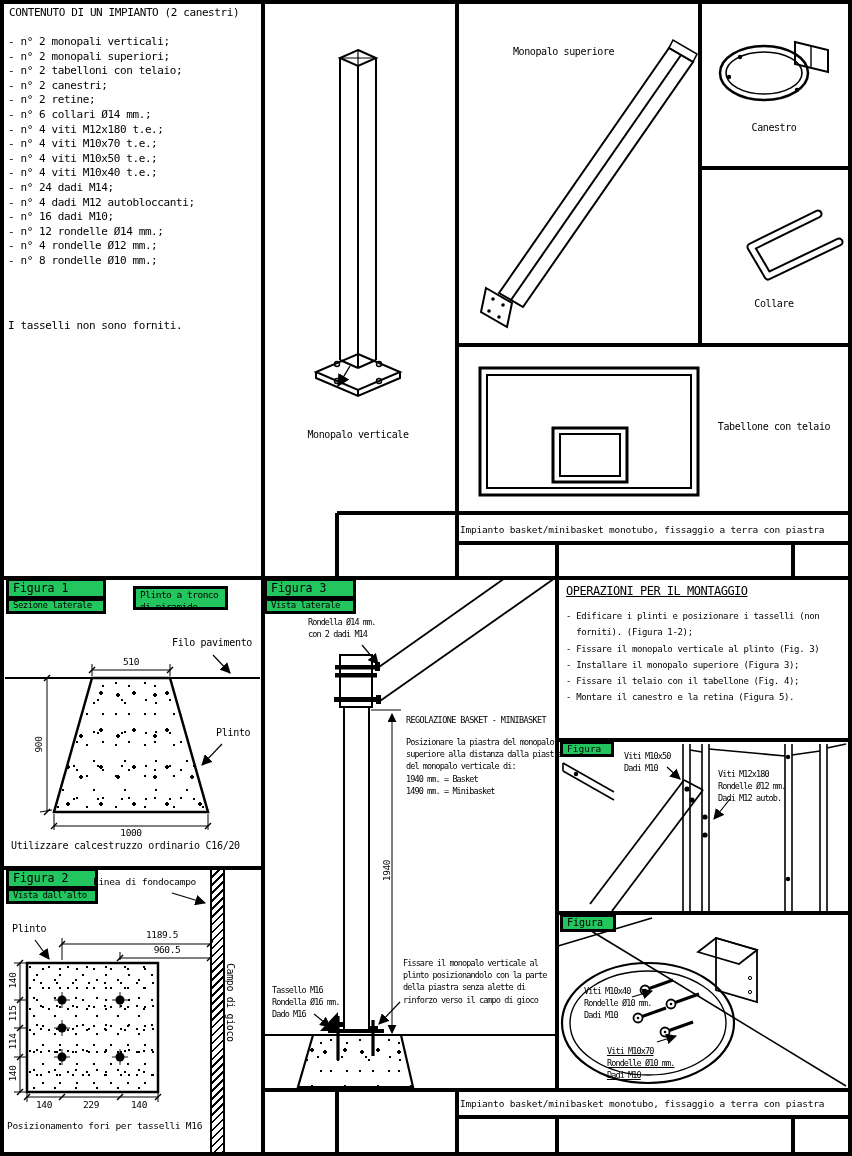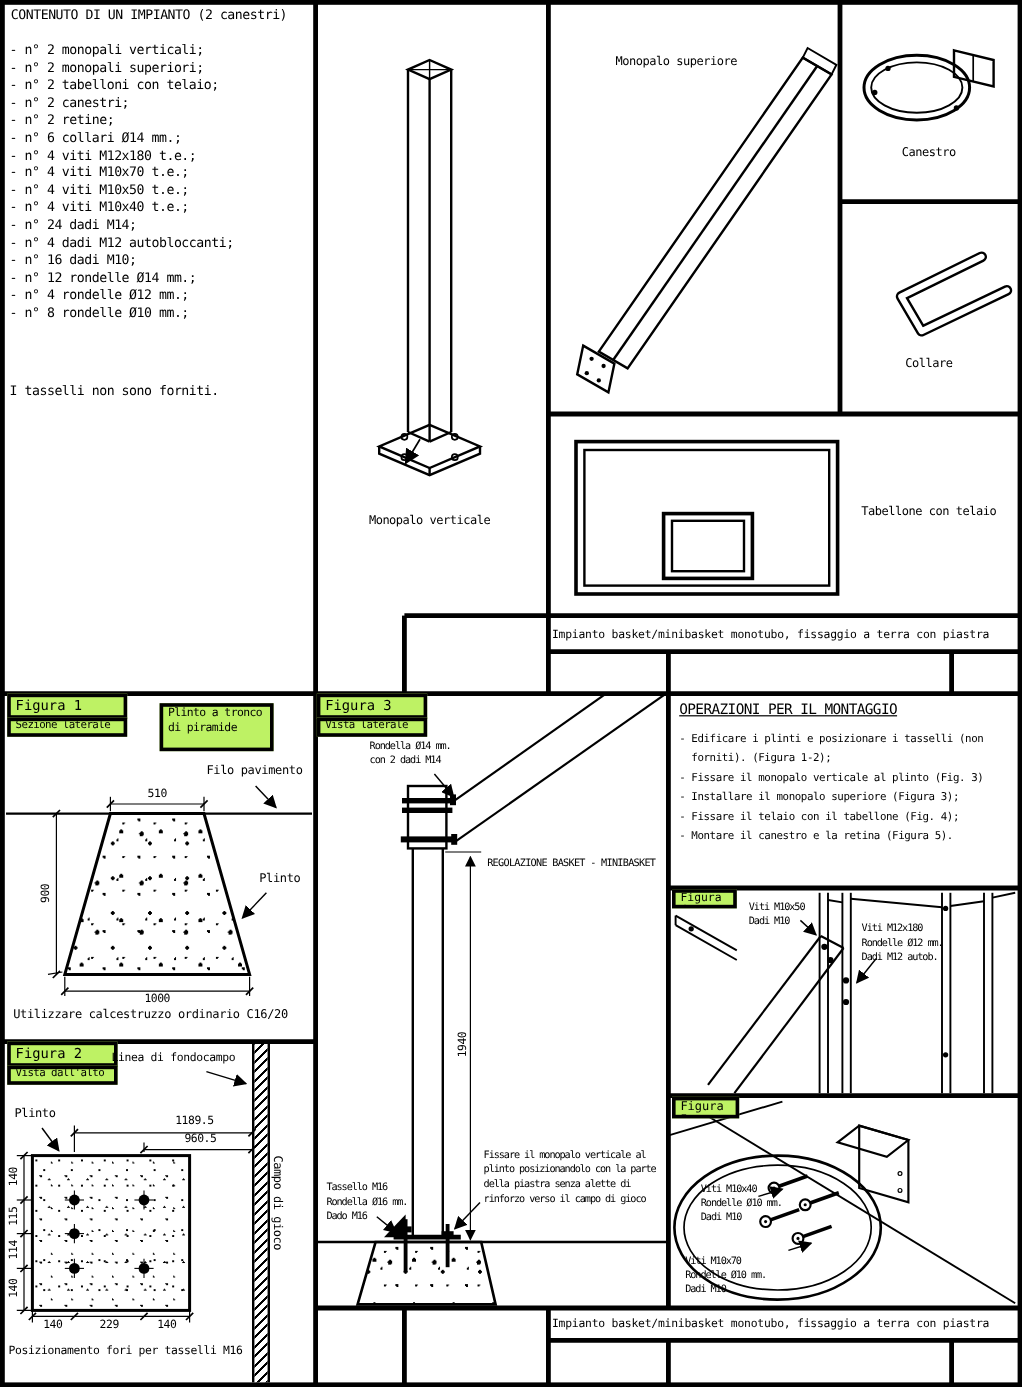--- a/index.html
+++ b/index.html
@@ -13,21 +13,21 @@
   .pre { white-space:pre; }
   .ctr { text-align:center; }
   .rot { transform:rotate(-90deg); transform-origin:center center; text-align:center; }
   .t10  { font-size:10px; letter-spacing:-0.3px; }
   .t11  { font-size:11px; letter-spacing:-0.4px; line-height:14.6px; }
   .dim  { font-size:9.5px; letter-spacing:-0.4px; }
   .note { font-size:8.5px; letter-spacing:-0.9px; line-height:12.2px; }
   .plabel { font-size:10px; letter-spacing:-0.4px; }
   .band { font-size:9.5px; letter-spacing:-0.2px; text-align:left; line-height:23px; }
   .fbox {
-    position:absolute; border:3px solid #000; background:#bef264;
+    position:absolute; border:3px solid #000; background:#22c55e;
     padding:0 4px; overflow:hidden;
   }
   .ops-item { font-size:9px; letter-spacing:-0.35px; line-height:16.3px; white-space:pre; }
   .speckle {
     position:absolute;
     background-image:
       radial-gradient(circle 1.3px at 4px 5px,  #000 98%, transparent),
       radial-gradient(circle 1.8px at 14px 15px,#000 98%, transparent),
       radial-gradient(circle 1px   at 23px 8px, #000 98%, transparent),
       radial-gradient(circle 1.5px at 9px 25px, #000 98%, transparent),
@@ -362,21 +362,21 @@
   <div class="txt plabel" style="left:481px;top:46px;padding-left:32px;">Monopalo superiore</div>
   <div class="txt plabel ctr" style="left:700px;top:122px;width:148px;">Canestro</div>
   <div class="txt plabel ctr" style="left:700px;top:298px;width:148px;">Collare</div>
   <div class="txt plabel ctr" style="left:703px;top:421px;width:142px;">Tabellone con telaio</div>
 
   <div class="abs band" style="left:460px;top:518px;width:387px;">Impianto basket/minibasket monotubo, fissaggio a terra con piastra</div>
   <div class="abs band" style="left:460px;top:1092px;width:387px;">Impianto basket/minibasket monotubo, fissaggio a terra con piastra</div>
 
   <div class="fbox" style="left:6px;top:578px;width:100px;height:21px;font-size:11.5px;line-height:14px;">Figura 1</div>
   <div class="fbox" style="left:6px;top:598px;width:100px;height:16px;font-size:9px;letter-spacing:-0.5px;line-height:9px;">Sezione laterale</div>
-  <div class="fbox pre" style="left:133px;top:586px;width:95px;height:40px;font-size:9.5px;letter-spacing:-0.5px;line-height:12px;">Plinto a tronco
+  <div class="fbox pre" style="left:133px;top:586px;width:95px;height:24px;font-size:9.5px;letter-spacing:-0.5px;line-height:12px;">Plinto a tronco
 di piramide</div>
   <div class="fbox" style="left:6px;top:868px;width:92px;height:21px;font-size:11.5px;line-height:14px;">Figura 2</div>
   <div class="fbox" style="left:6px;top:888px;width:92px;height:16px;font-size:9px;letter-spacing:-0.5px;line-height:9px;">Vista dall'alto</div>
   <div class="fbox" style="left:264px;top:578px;width:92px;height:21px;font-size:11.5px;line-height:14px;">Figura 3</div>
   <div class="fbox" style="left:264px;top:598px;width:92px;height:16px;font-size:9px;letter-spacing:-0.5px;line-height:9px;">Vista laterale</div>
   <div class="fbox" style="left:560px;top:741px;width:54px;height:16px;font-size:9.5px;line-height:9.5px;">Figura 4</div>
   <div class="fbox" style="left:560px;top:914px;width:56px;height:18px;font-size:10px;line-height:11px;">Figura 5</div>
 
   <div class="txt t10" style="left:172px;top:637px;text-align:center;">Filo pavimento</div>
   <div class="txt t10" style="left:216px;top:727px;">Plinto</div>
@@ -395,20 +395,25 @@
   <div class="txt dim rot" style="left:-8px;top:1068px;width:40px;">140</div>
   <div class="txt dim ctr" style="left:29px;top:1099px;width:30px;">140</div>
   <div class="txt dim ctr" style="left:76px;top:1099px;width:30px;">229</div>
   <div class="txt dim ctr" style="left:124px;top:1099px;width:30px;">140</div>
   <div class="abs vert" style="left:225px;top:963px;height:115px;font-size:10px;letter-spacing:-0.4px;">Campo di gioco</div>
   <div class="txt" style="left:7px;top:1120px;font-size:9.5px;letter-spacing:-0.3px;">Posizionamento fori per tasselli M16</div>
 
   <div class="txt note pre" style="left:308px;top:616px;">Rondella Ø14 mm.
 con 2 dadi M14</div>
   <div class="txt note" style="left:406px;top:714px;letter-spacing:-0.6px;">REGOLAZIONE BASKET - MINIBASKET</div>
+  <div class="txt note pre" style="left:406px;top:736px;">Posizionare la piastra del monopalo
+superiore alla distanza dalla piastra
+del monopalo verticale di:
+1940 mm. = Basket
+1490 mm. = Minibasket</div>
   <div class="txt dim rot" style="left:366px;top:865px;width:40px;">1940</div>
   <div class="txt note pre" style="left:272px;top:984px;">Tassello M16
 Rondella Ø16 mm.
 Dado M16</div>
   <div class="txt note pre" style="left:403px;top:957px;">Fissare il monopalo verticale al
 plinto posizionandolo con la parte
 della piastra senza alette di
 rinforzo verso il campo di gioco</div>
 
   <div class="txt" style="left:566px;top:584px;font-size:12px;letter-spacing:-0.5px;text-decoration:underline;">OPERAZIONI PER IL MONTAGGIO</div>
@@ -423,17 +428,17 @@
 
   <div class="txt note pre" style="left:624px;top:750px;">Viti M10x50
 Dadi M10</div>
   <div class="txt note pre" style="left:718px;top:768px;">Viti M12x180
 Rondelle Ø12 mm.
 Dadi M12 autob.</div>
 
   <div class="txt note pre" style="left:584px;top:985px;">Viti M10x40
 Rondelle Ø10 mm.
 Dadi M10</div>
-  <div class="txt note pre" style="left:571px;top:1045px;">Viti M10x70
+  <div class="txt note pre" style="left:607px;top:1045px;text-decoration:underline;">Viti M10x70
 Rondelle Ø10 mm.
 Dadi M10</div>
 
 </div>
 
 </body></html>

